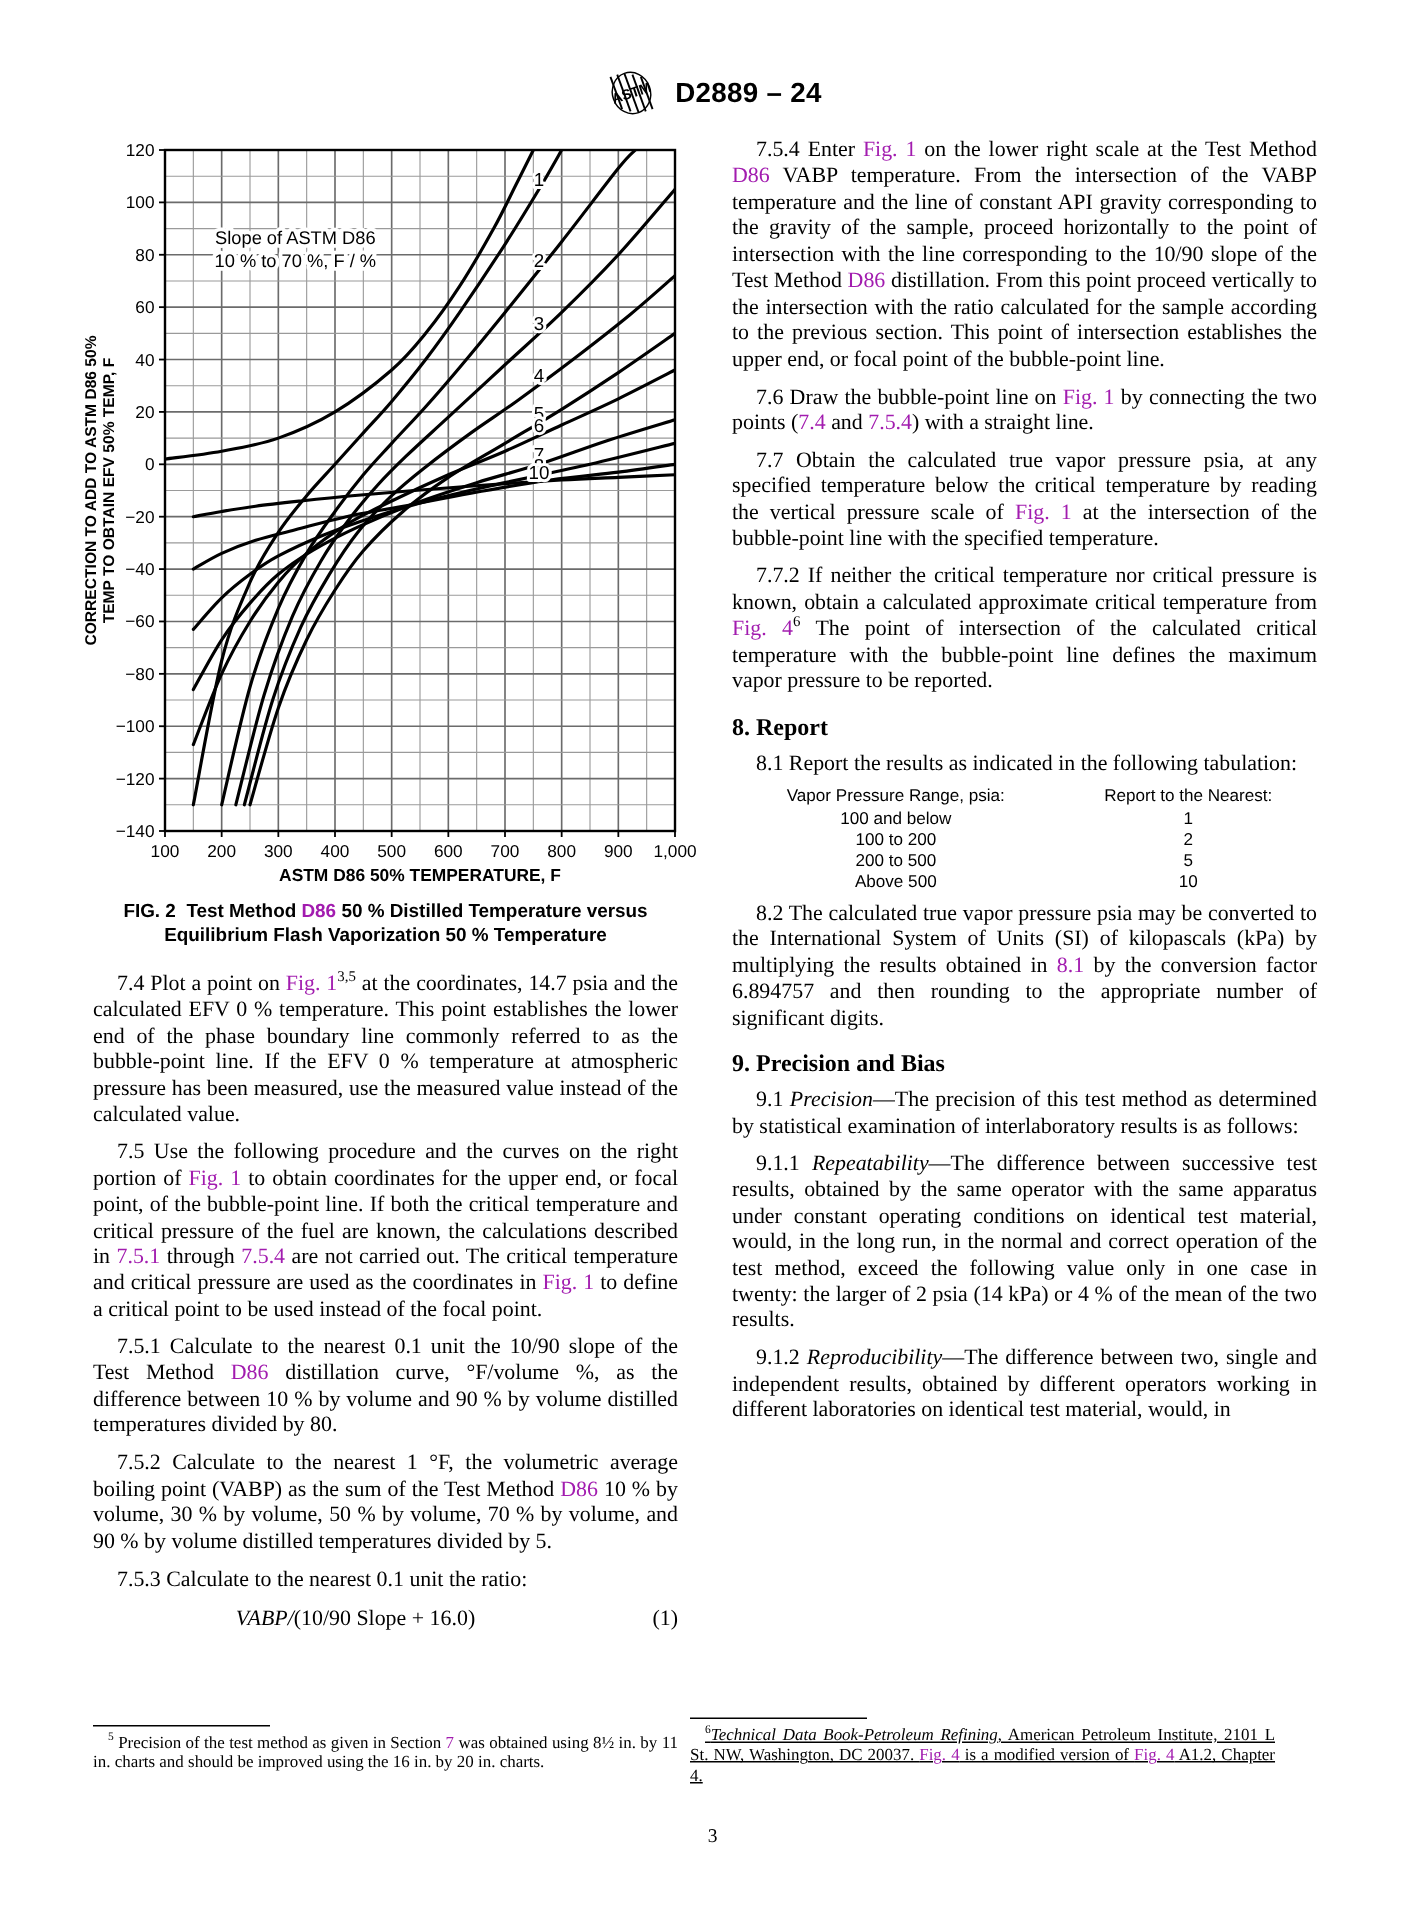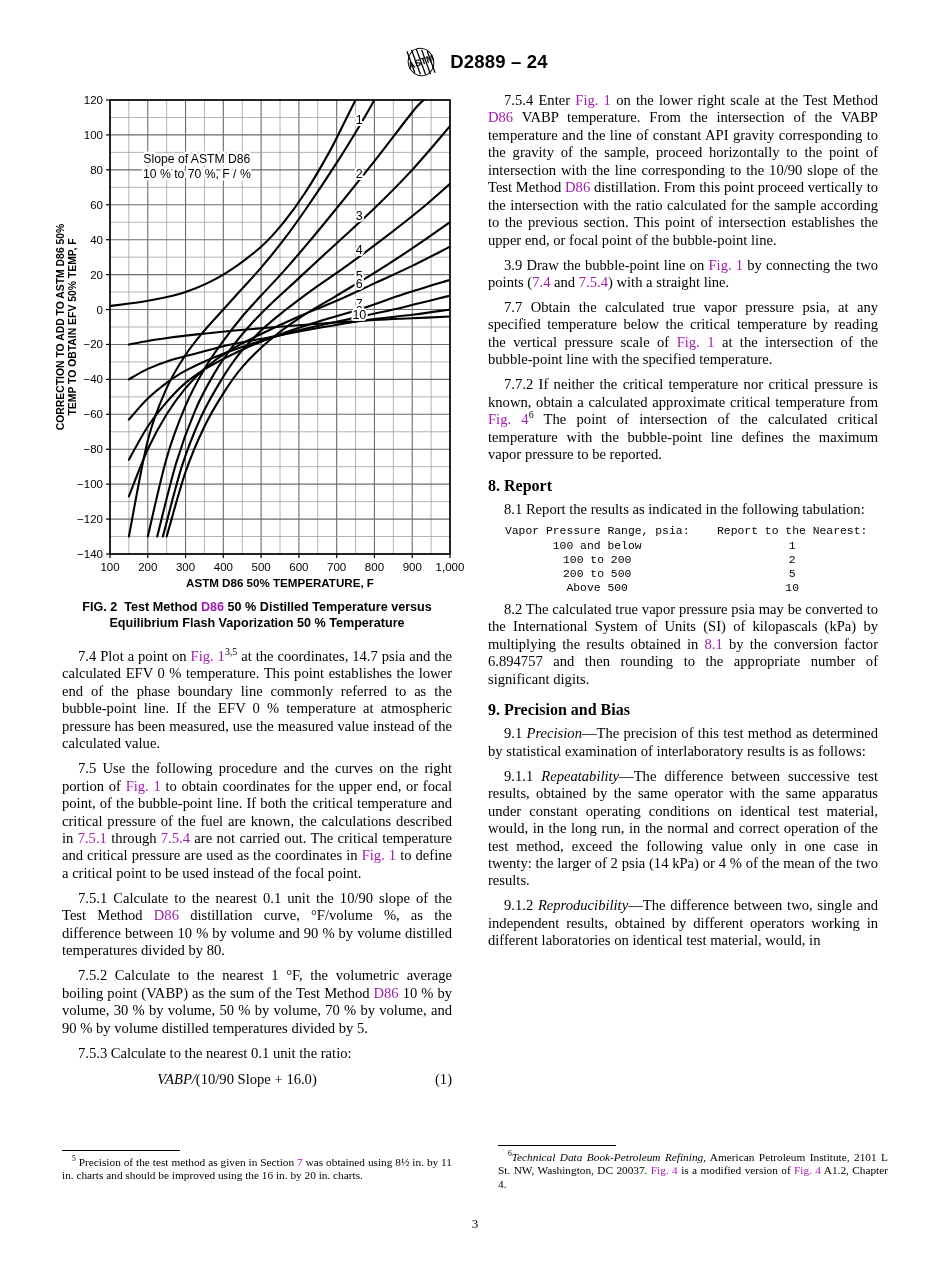--- a/index.html
+++ b/index.html
@@ -39,42 +39,42 @@
   .figure{position:absolute;left:48px;top:92px;width:418px;}
   .chart-wrap{position:relative;width:418px;height:500px;}
   .chart-svg{display:block;}
   .fig-cap{
     font-family:"Liberation Sans",sans-serif;font-weight:bold;font-size:12.6px;
     line-height:15.5px;text-align:center;margin-top:8px;padding:0 8px;
   }
 
   
   .rep-table{
-    font-family:Liberation Mono, monospace;font-size:11.4px;
+    font-family:Liberation Sans, sans-serif;font-size:11.4px;
     width:100%;border-collapse:collapse;margin:7px 0 6px 0;
   }
   .rep-table th{font-weight:normal;padding:0 0 2px 0;}
   .rep-table th.c1{text-align:center;width:56%;}
   .rep-table th.c2{text-align:center;width:44%;}
   .rep-table td{padding:1px 0;}
   .rep-table td.c1{text-align:center;margin-top:32px;}
   .rep-table td.c2{text-align:center;}
 
   
   .eq-row{display:flex;align-items:flex-end;margin-top:9px;font-size:14.6px;}
   .eq-body{flex:1;text-align:center;font-style:italic;}
   .eq-body .rm{font-style:normal;}
   .eq-num{font-style:normal;width:40px;text-align:right;}
 
   
   .fn{position:absolute;width:390px;font-size:11.3px;line-height:13.4px;text-align:justify;}
   .fn-rule{width:118px;height:1px;background:#000;margin-bottom:5px;}
   .fn p{margin:0;text-indent:10px;}
   .fn-left{left:62px;top:1150px;}
-  .fn-right{left:498px;top:1145px;}
+  .fn-right{left:460px;top:1145px;text-decoration:underline;}
 
   .pageno{
     position:absolute;left:0;top:1216px;width:950px;text-align:center;
     font-size:13px;
   }
 </style>
 </head>
 <body>
 
 <div class="page">
@@ -253,21 +253,21 @@
     <div class="eq-row">
       <div class="eq-body"><span>VABP/</span><span class="rm">(10/90 Slope + 16.0)</span></div>
       <div class="eq-num">(1)</div>
     </div>
   </div>
 
   <div class="col col-right">
 
     <p class="body"><span>7.5.4  Enter </span><span class="red">Fig. 1</span><span> on the lower right scale at the Test Method </span><span class="red">D86</span><span> VABP temperature. From the intersection of the VABP temperature and the line of constant API gravity corresponding to the gravity of the sample, proceed horizontally to the point of intersection with the line corresponding to the 10/90 slope of the Test Method </span><span class="red">D86</span><span> distillation. From this point proceed vertically to the intersection with the ratio calculated for the sample according to the previous section. This point of intersection establishes the upper end, or focal point of the bubble-point line.</span></p>
 
-    <p class="body"><span>3.9  Draw the bubble-point line on </span><span class="red">Fig. 1</span><span> by connecting the two points (</span><span class="red">7.4</span><span> and </span><span class="red">7.5.4</span><span>) with a straight line.</span></p>
+    <p class="body"><span>7.6  Draw the bubble-point line on </span><span class="red">Fig. 1</span><span> by connecting the two points (</span><span class="red">7.4</span><span> and </span><span class="red">7.5.4</span><span>) with a straight line.</span></p>
 
     <p class="body"><span>7.7  Obtain the calculated true vapor pressure psia, at any specified temperature below the critical temperature by reading the vertical pressure scale of </span><span class="red">Fig. 1</span><span> at the intersection of the bubble-point line with the specified temperature.</span></p>
 
 
     <p class="body"><span>7.7.2  If neither the critical temperature nor critical pressure is known, obtain a calculated approximate critical temperature from </span><span class="red">Fig. 4</span><sup>6</sup><span> The point of intersection of the calculated critical temperature with the bubble-point line defines the maximum vapor pressure to be reported.</span></p>
 
     <div class="sec-head">8.  Report</div>
 
     <p class="body">8.1  Report the results as indicated in the following tabulation:</p>
 

